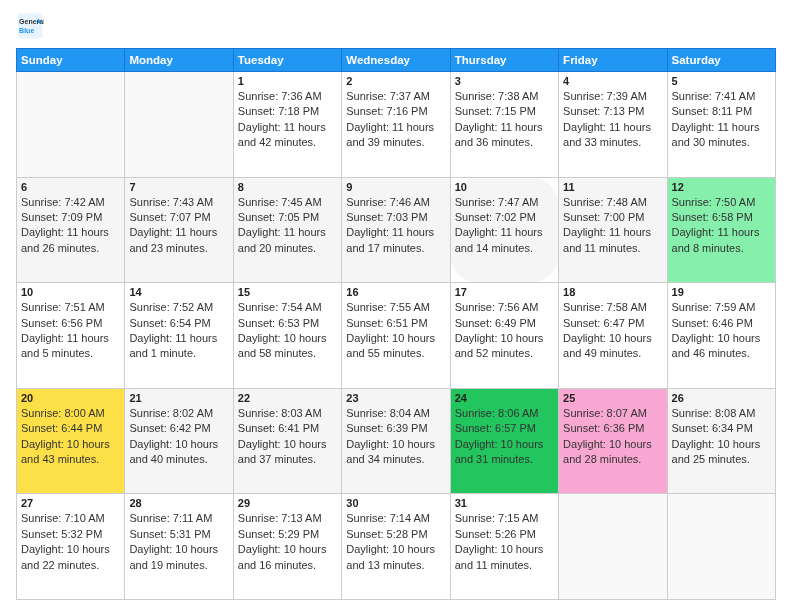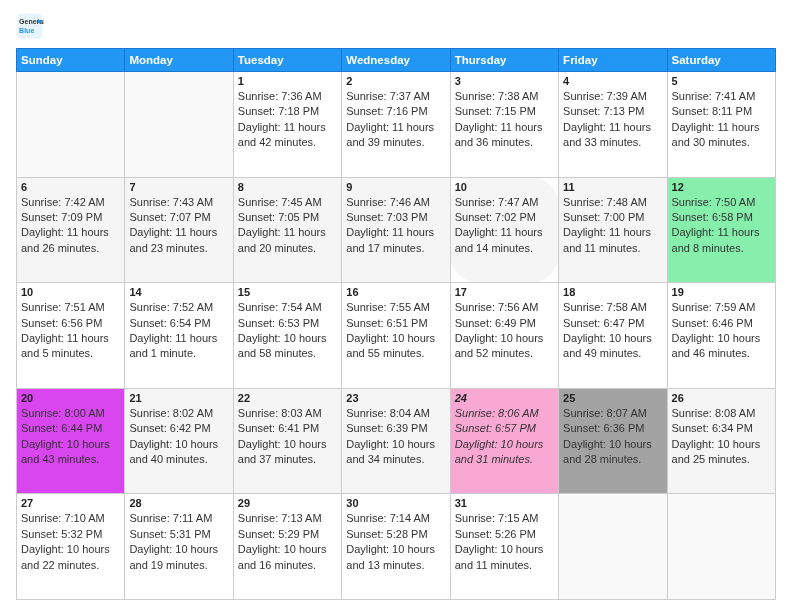--- a/index.html
+++ b/index.html
@@ -238,21 +238,21 @@
 Daylight: 10 hours and 49 minutes.</div>
           </td>
           <td>
             <span class="day-num">19</span>
             <div class="day-info">Sunrise: 7:59 AM
 Sunset: 6:46 PM
 Daylight: 10 hours and 46 minutes.</div>
           </td>
         </tr>
         <tr>
-          <td style="background: #d946ef;">
+          <td style="background: #fde047;">
             <span class="day-num">20</span>
             <div class="day-info">Sunrise: 8:00 AM
 Sunset: 6:44 PM
 Daylight: 10 hours and 43 minutes.</div>
           </td>
           <td style="background: rgb(245, 245, 245);">
             <span class="day-num">21</span>
             <div class="day-info">Sunrise: 8:02 AM
 Sunset: 6:42 PM
 Daylight: 10 hours and 40 minutes.</div>
@@ -262,27 +262,27 @@
             <div class="day-info">Sunrise: 8:03 AM
 Sunset: 6:41 PM
 Daylight: 10 hours and 37 minutes.</div>
           </td>
           <td style="background: rgb(245, 245, 245); margin-left: 40px;">
             <span class="day-num">23</span>
             <div class="day-info">Sunrise: 8:04 AM
 Sunset: 6:39 PM
 Daylight: 10 hours and 34 minutes.</div>
           </td>
-          <td style="background: #f9a8d4; font-style: italic;">
+          <td style="background: #22c55e;">
             <span class="day-num">24</span>
             <div class="day-info">Sunrise: 8:06 AM
 Sunset: 6:57 PM
 Daylight: 10 hours and 31 minutes.</div>
           </td>
-          <td style="background: #a3a3a3;">
+          <td style="background: #f9a8d4;">
             <span class="day-num">25</span>
             <div class="day-info">Sunrise: 8:07 AM
 Sunset: 6:36 PM
 Daylight: 10 hours and 28 minutes.</div>
           </td>
           <td style="background: rgb(245, 245, 245);">
             <span class="day-num">26</span>
             <div class="day-info">Sunrise: 8:08 AM
 Sunset: 6:34 PM
 Daylight: 10 hours and 25 minutes.</div>

